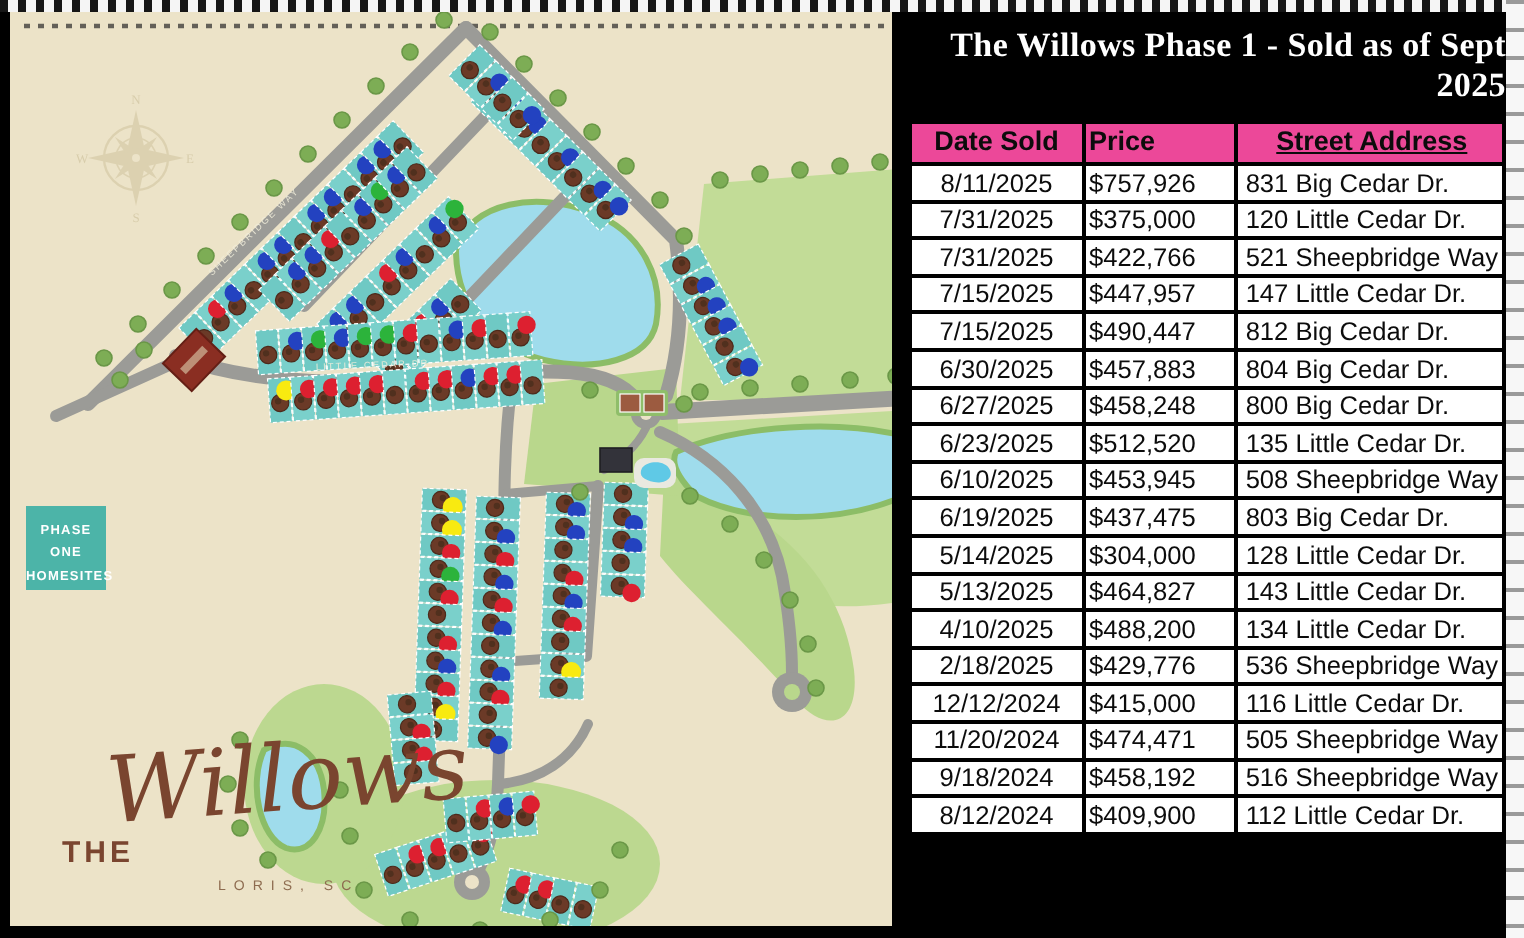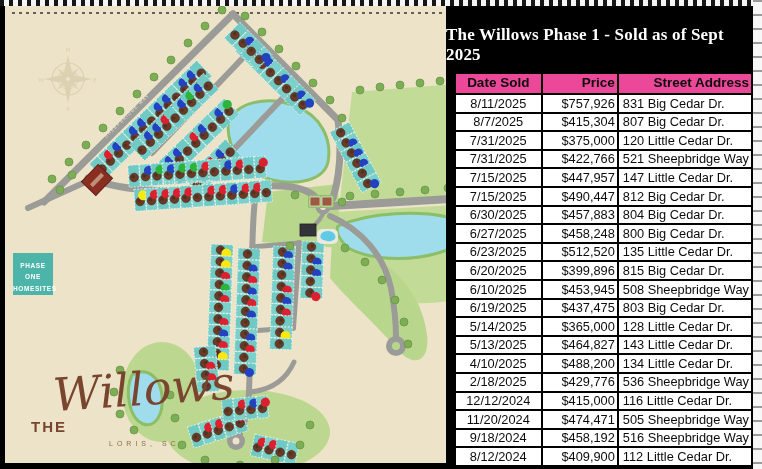--- a/index.html
+++ b/index.html
@@ -17,30 +17,30 @@
     color:#fff;font-size:6.5px;letter-spacing:.6px;text-align:center;line-height:1.75;padding-top:7px;
     box-sizing:border-box;font-weight:bold;}
   .logo{position:absolute;left:18px;top:362px;width:220px;height:95px;color:#7a452f;}
   .logo-the{position:absolute;left:8px;top:50px;font-size:15px;letter-spacing:2px;font-weight:bold;}
   .logo-name{position:absolute;left:30px;top:-6px;font-family:"DejaVu Serif",serif;font-style:italic;
     font-size:46px;transform:rotate(-4deg);white-space:nowrap;}
   .logo-city{position:absolute;left:86px;top:72px;font-size:7px;letter-spacing:4px;color:#8d6b4f;}
   
   .table-panel{position:absolute;left:446px;top:6px;width:307px;height:457px;background:#000;}
   .table-title{color:#fff;font-family:"Liberation Serif",serif;font-weight:bold;font-size:17px;
-    text-align:left;padding-top:19px;letter-spacing:.2px;}
+    text-align:right;padding-top:7px;letter-spacing:.2px;}
   table.sold{border-collapse:collapse;margin:7px 0 0 8px;table-layout:fixed;}
   table.sold th,table.sold td{border:2px solid #000;background:#fff;color:#0c0c0c;
     height:16.6px;line-height:1.05;padding:0 2px;overflow:hidden;white-space:nowrap;}
   table.sold th{background:#ec4899;font-size:13.5px;font-weight:bold;height:19px;}
   table.sold td{font-size:12.8px;}
   .c-date{width:88px;text-align:center;}
-  .c-price{width:78px;text-align:right;}
+  .c-price{width:78px;text-align:left;}
   .c-addr{width:120px;text-align:left;padding-left:4px !important;}
-  th.c-addr{text-align:right;}
+  th.c-addr{text-align:center;text-decoration:underline;}
 </style>
 </head>
 <body>
 
 <div id="screenshot">
 
   <div class="top-edge"></div>
 
   <div class="map-panel">
     <svg width="441" height="457" viewBox="5 6 441 457">
@@ -726,25 +726,20 @@
           <th class="c-addr">Street Address</th>
         </tr>
       </thead>
       <tbody>
           <tr>
             <td class="c-date">8/11/2025</td>
             <td class="c-price">$757,926</td>
             <td class="c-addr">831 Big Cedar Dr.</td>
           </tr>
           <tr>
-            <td class="c-date">8/7/2025</td>
-            <td class="c-price">$415,304</td>
-            <td class="c-addr">807 Big Cedar Dr.</td>
-          </tr>
-          <tr>
             <td class="c-date">7/31/2025</td>
             <td class="c-price">$375,000</td>
             <td class="c-addr">120 Little Cedar Dr.</td>
           </tr>
           <tr>
             <td class="c-date">7/31/2025</td>
             <td class="c-price">$422,766</td>
             <td class="c-addr">521 Sheepbridge Way</td>
           </tr>
           <tr>
@@ -766,37 +761,32 @@
             <td class="c-date">6/27/2025</td>
             <td class="c-price">$458,248</td>
             <td class="c-addr">800 Big Cedar Dr.</td>
           </tr>
           <tr>
             <td class="c-date">6/23/2025</td>
             <td class="c-price">$512,520</td>
             <td class="c-addr">135 Little Cedar Dr.</td>
           </tr>
           <tr>
-            <td class="c-date">6/20/2025</td>
-            <td class="c-price">$399,896</td>
-            <td class="c-addr">815 Big Cedar Dr.</td>
-          </tr>
-          <tr>
             <td class="c-date">6/10/2025</td>
             <td class="c-price">$453,945</td>
             <td class="c-addr">508 Sheepbridge Way</td>
           </tr>
           <tr>
             <td class="c-date">6/19/2025</td>
             <td class="c-price">$437,475</td>
             <td class="c-addr">803 Big Cedar Dr.</td>
           </tr>
           <tr>
             <td class="c-date">5/14/2025</td>
-            <td class="c-price">$365,000</td>
+            <td class="c-price">$304,000</td>
             <td class="c-addr">128 Little Cedar Dr.</td>
           </tr>
           <tr>
             <td class="c-date">5/13/2025</td>
             <td class="c-price">$464,827</td>
             <td class="c-addr">143 Little Cedar Dr.</td>
           </tr>
           <tr>
             <td class="c-date">4/10/2025</td>
             <td class="c-price">$488,200</td>

